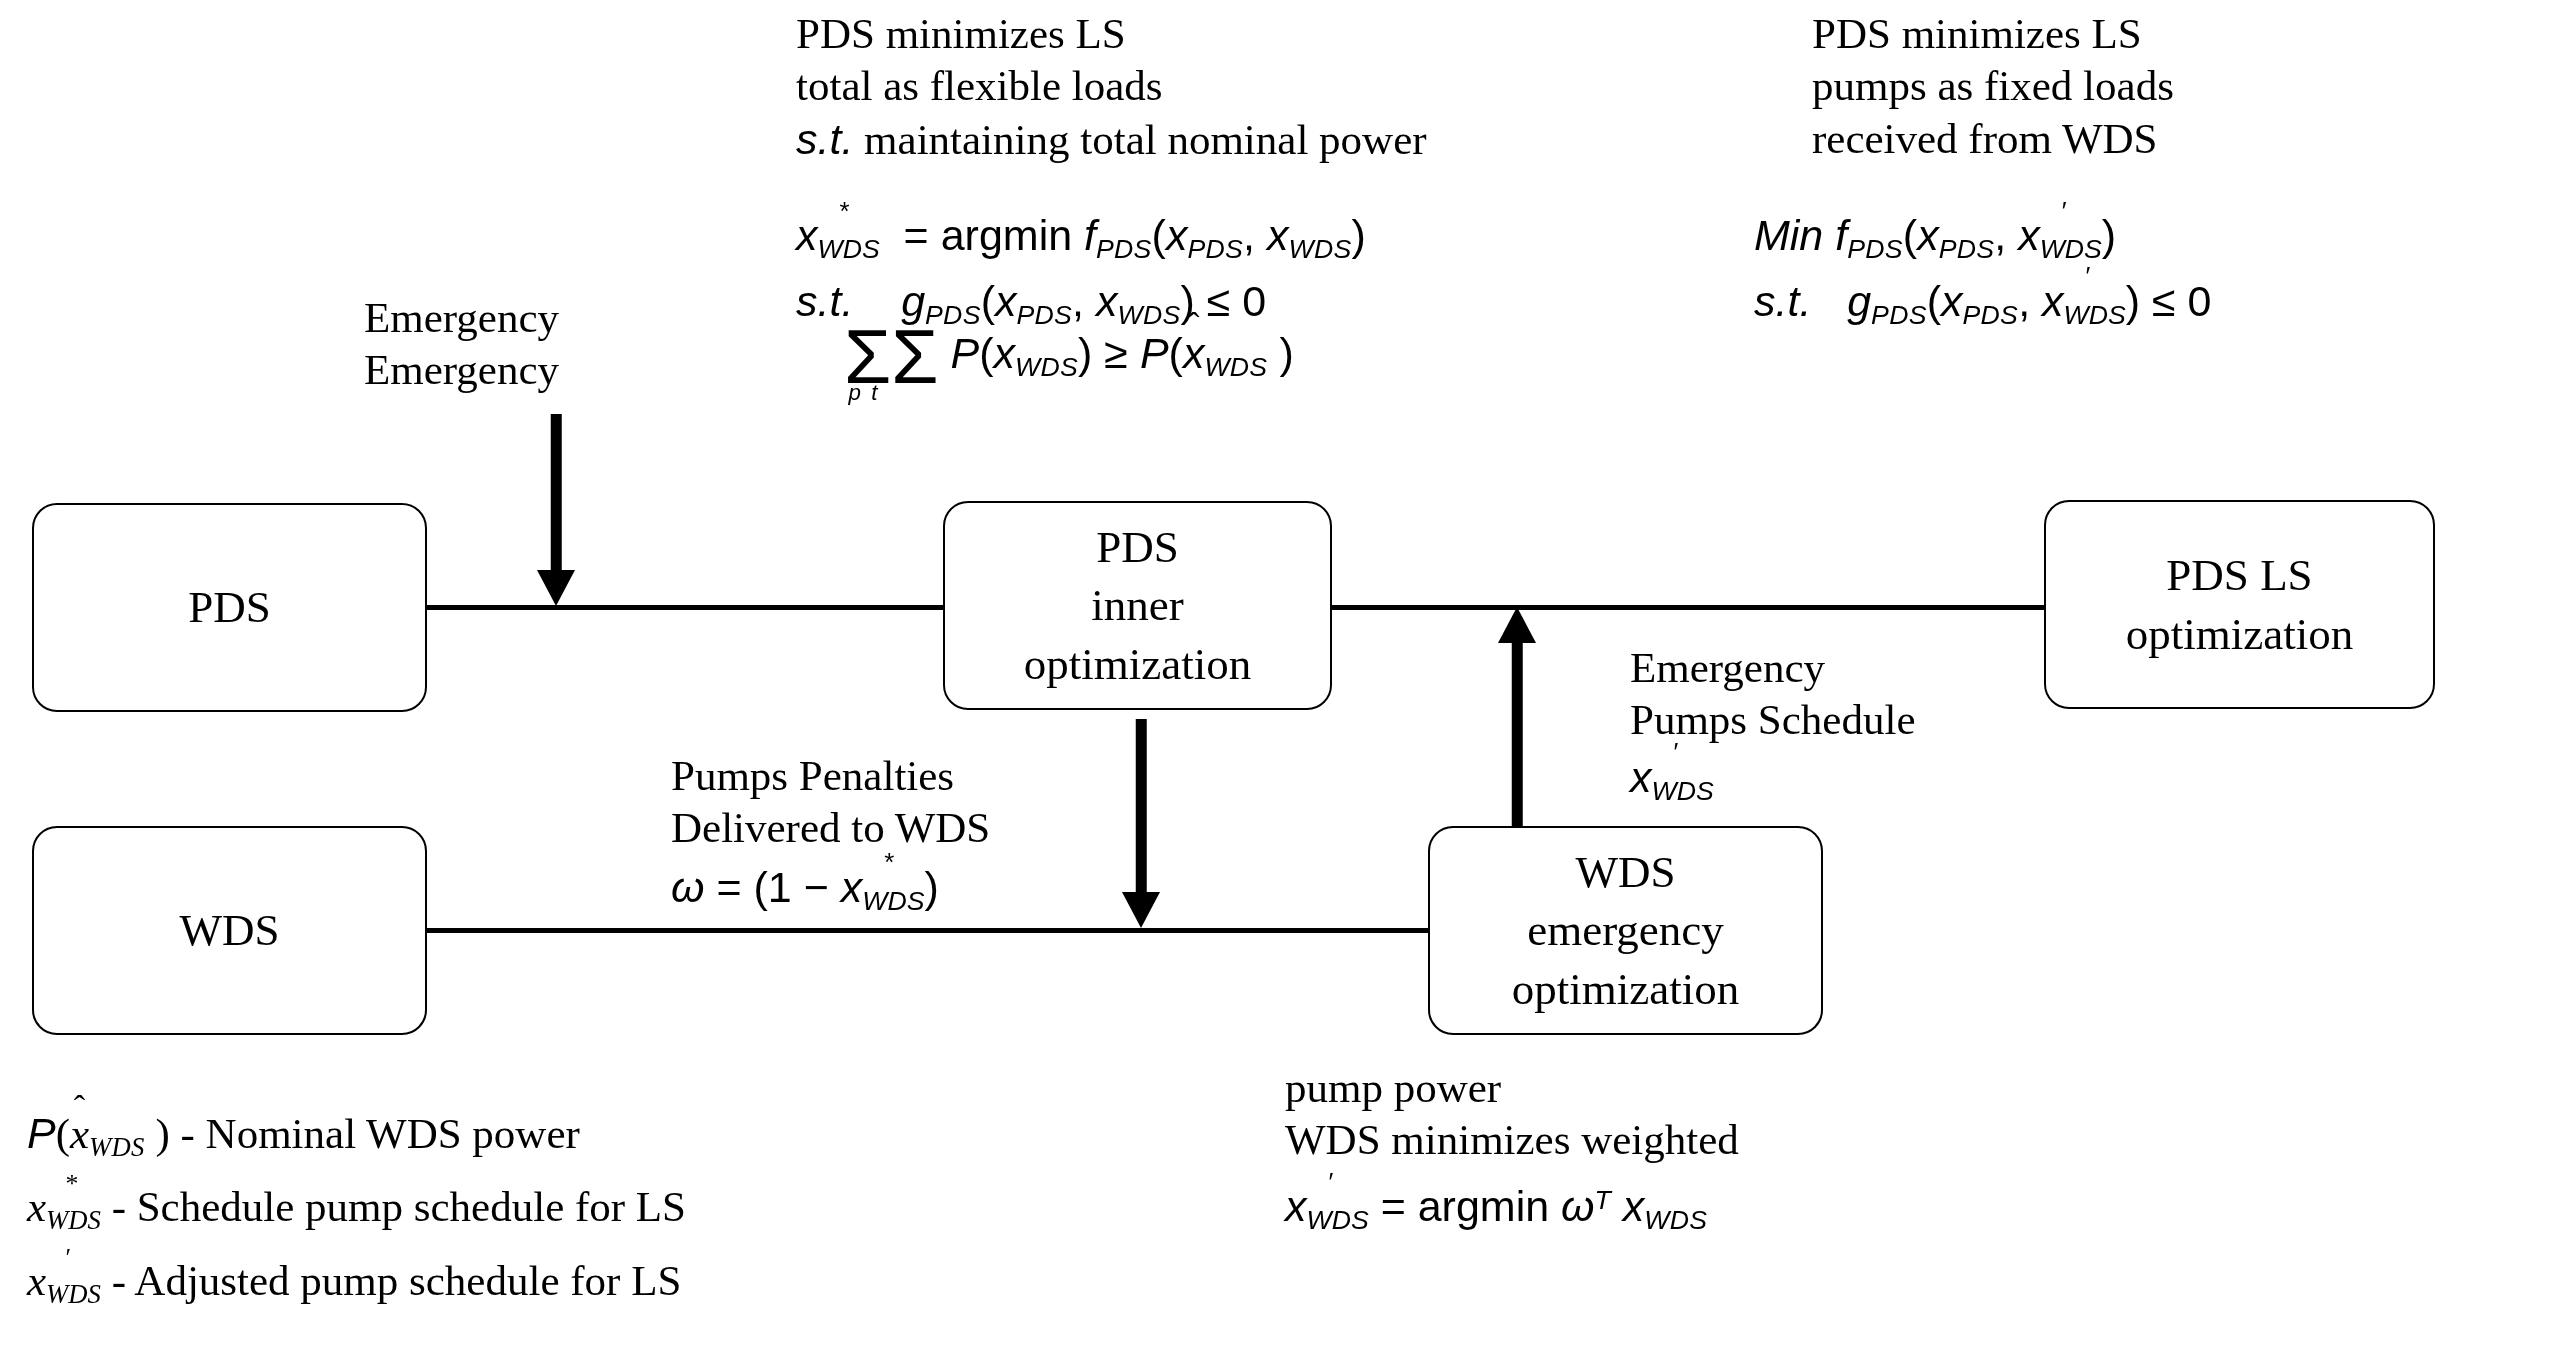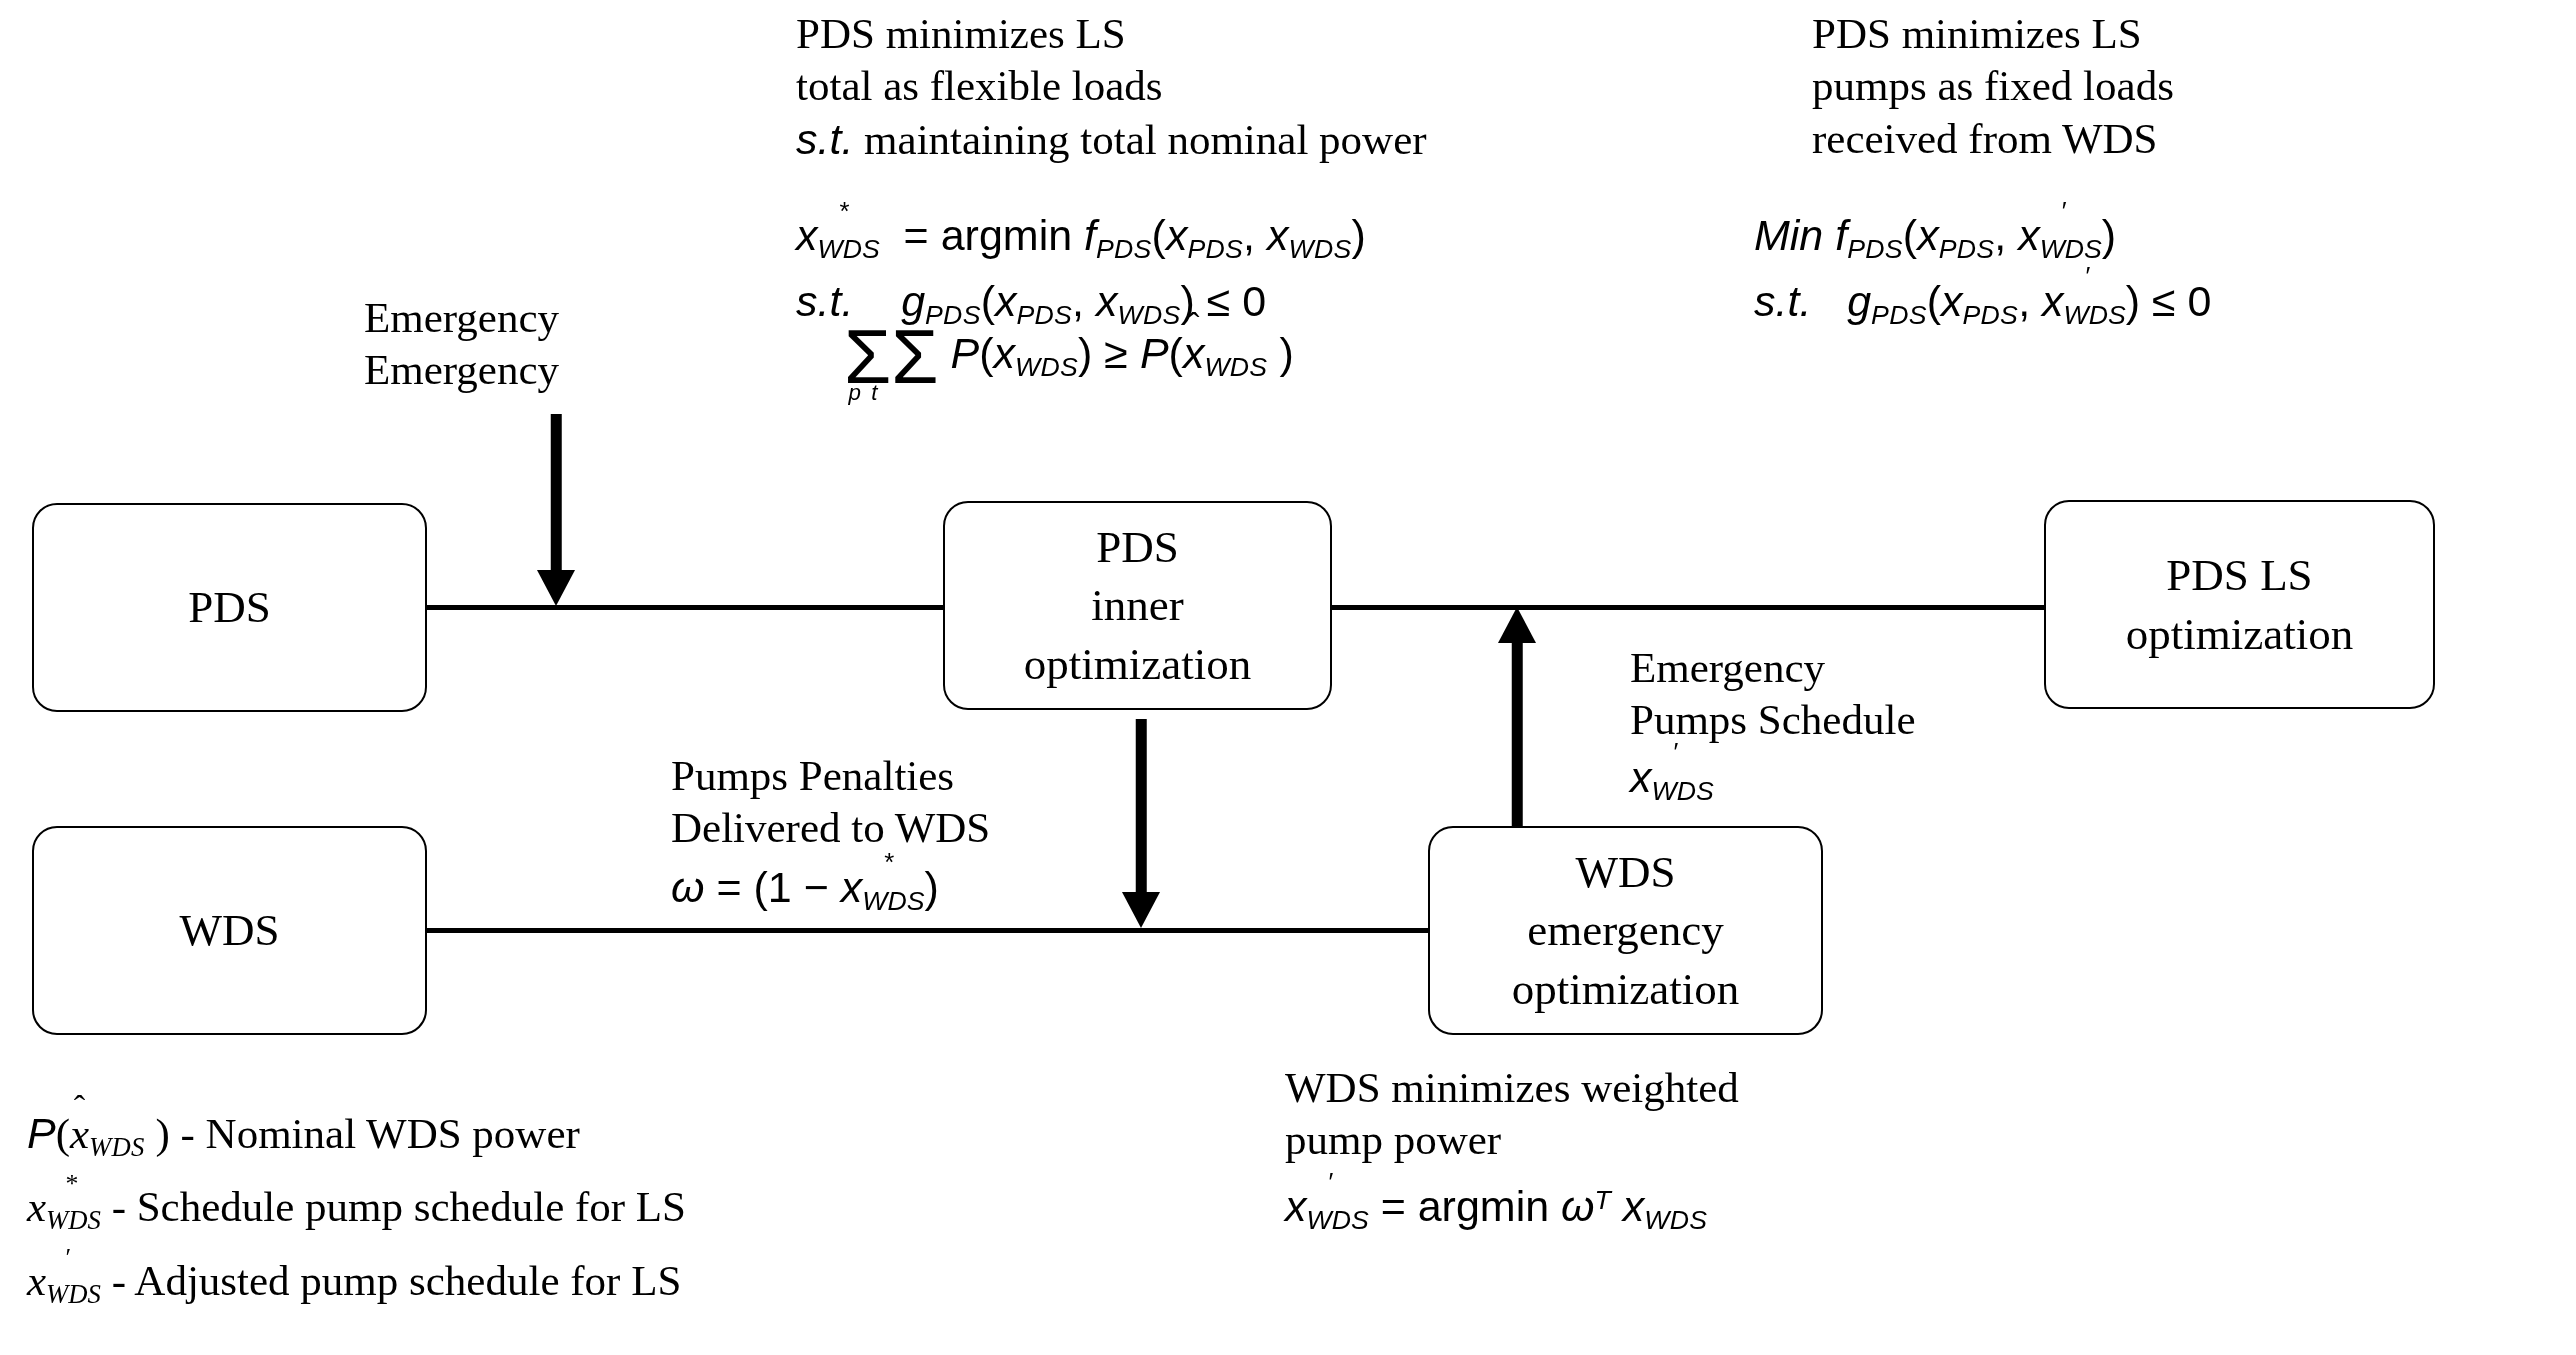--- a/index.html
+++ b/index.html
@@ -213,22 +213,22 @@
 
   <div class="note" style="left:1630px;top:642px;width:537px;">
     <span class="ln">Emergency</span>
     <span class="ln">Pumps Schedule</span>
     <span class="eqline m" style="margin-top:3.8px;">
       <span class="xss"><span class="base">x</span><span class="mark">′</span><span class="sb">WDS</span></span>
     </span>
   </div>
 
   <div class="note" style="left:1285px;top:1062px;width:690px;">
+    <span class="ln">pump power</span>
     <span class="ln">WDS minimizes weighted</span>
-    <span class="ln">pump power</span>
     <span class="eqline m" style="margin-top:13.4px;">
       <span class="xss"><span class="base">x</span><span class="mark">′</span><span class="sb">WDS</span></span><span class="up">&nbsp;=&nbsp;argmin&nbsp;</span><span class="m">ω</span><span class="supi">T</span>&nbsp;<span class="m">x</span><span class="sub">WDS</span>
     </span>
   </div>
 
   <div class="note left" style="left:27px;top:1107px;width:863px;">
     <span class="eqline" style="margin-bottom:21px;">
       <span class="m">P</span><span class="up">(</span><span class="hat"><span class="hmark">̂</span>x</span><span class="sub">WDS</span>&nbsp;<span class="up">)</span><span class="up">&nbsp;</span><span style="display:inline">- Nominal WDS power</span>
     </span>
     <span class="eqline" style="margin-bottom:21px;">

